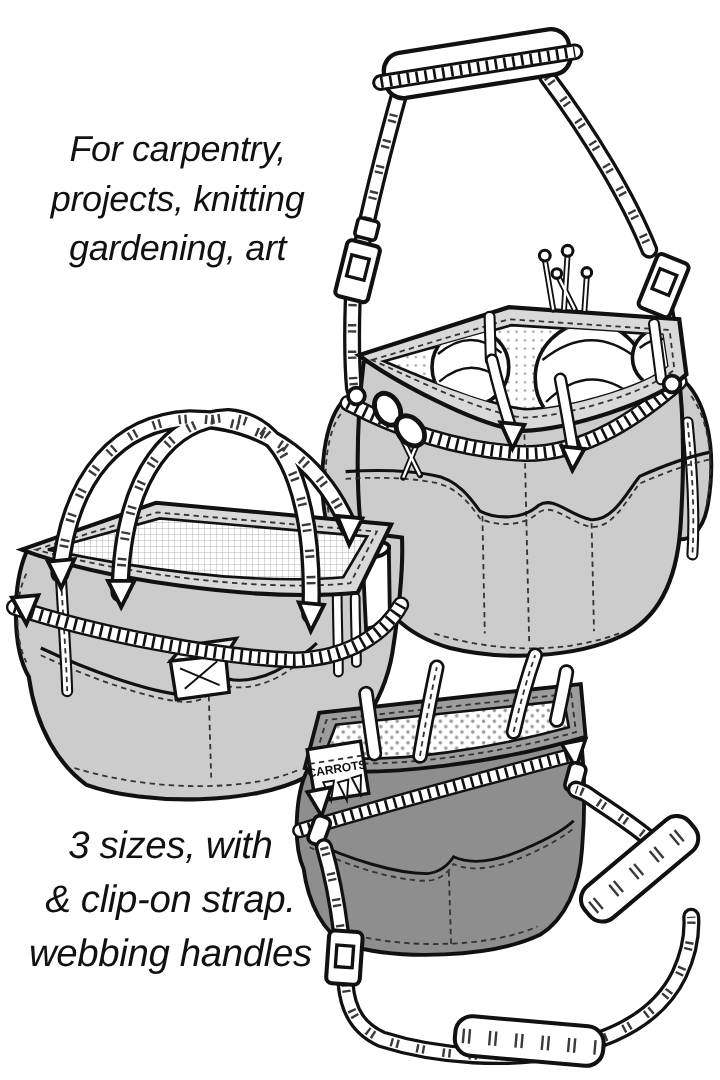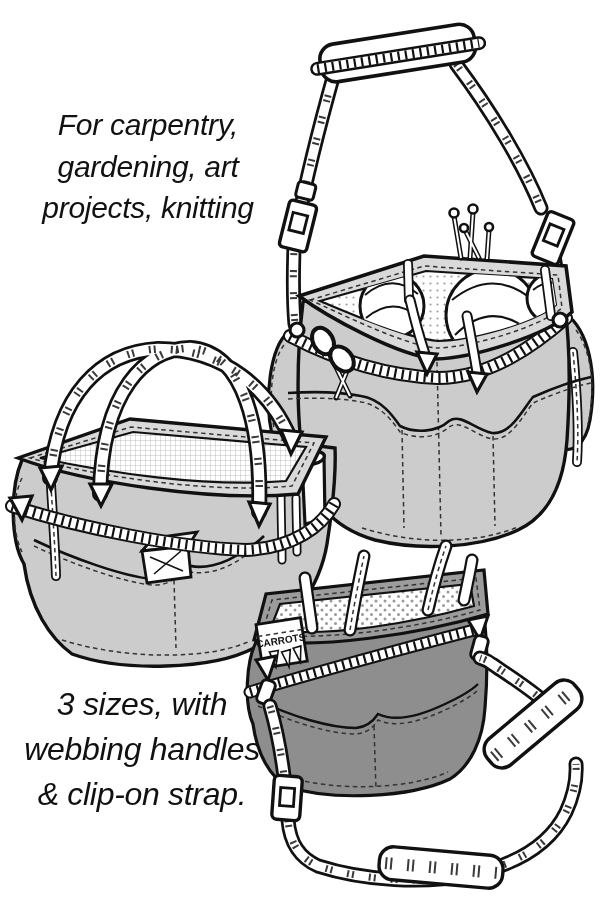--- a/index.html
+++ b/index.html
@@ -19,28 +19,28 @@
   .sol{fill:none;stroke:#111;}
   .packet-text{font-family:"Liberation Sans",sans-serif;font-weight:bold;font-size:10px;}
 </style>
 </head>
 <body>
 
 <div class="stage">
 
   <div class="caption caption-top">
     <div>For carpentry,</div>
+    <div>projects, knitting</div>
     <div>gardening, art</div>
-    <div>projects, knitting</div>
   </div>
 
   <div class="caption caption-bottom">
     <div>3 sizes, with</div>
+    <div>&amp; clip-on strap.</div>
     <div>webbing handles</div>
-    <div>&amp; clip-on strap.</div>
   </div>
 
   <svg width="600" height="900" viewBox="0 0 600 900">
     <defs>
       <pattern id="mTop" width="7" height="7" patternUnits="userSpaceOnUse">
         <rect width="7" height="7" fill="#fff"></rect>
           <circle cx="3.5" cy="3.5" r="1.05" fill="#9a9a9a"></circle>
       </pattern>
       <pattern id="mMid" width="5" height="5" patternUnits="userSpaceOnUse">
         <rect width="5" height="5" fill="#fff"></rect>

